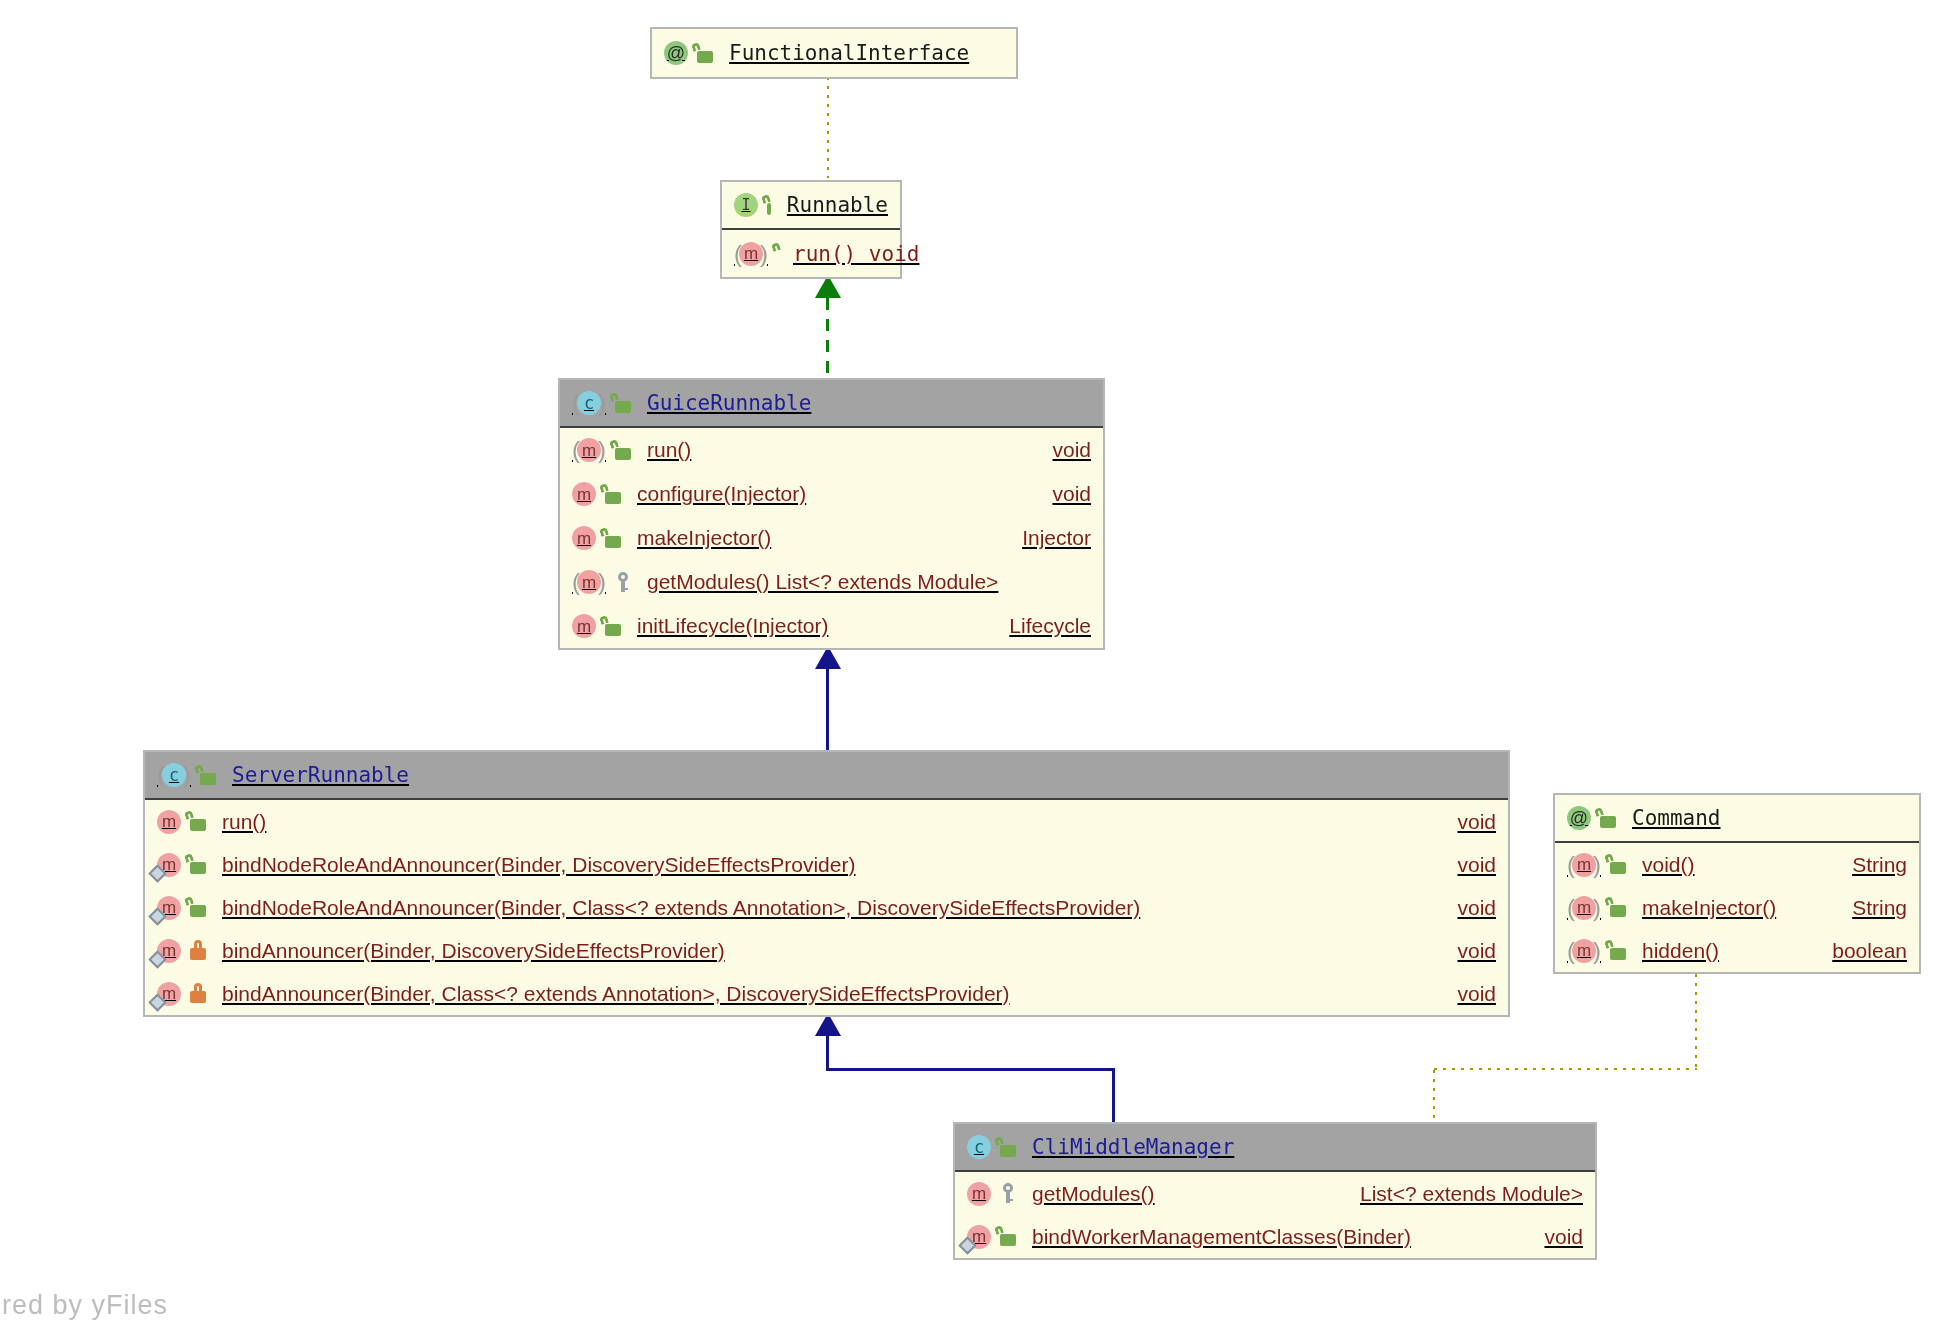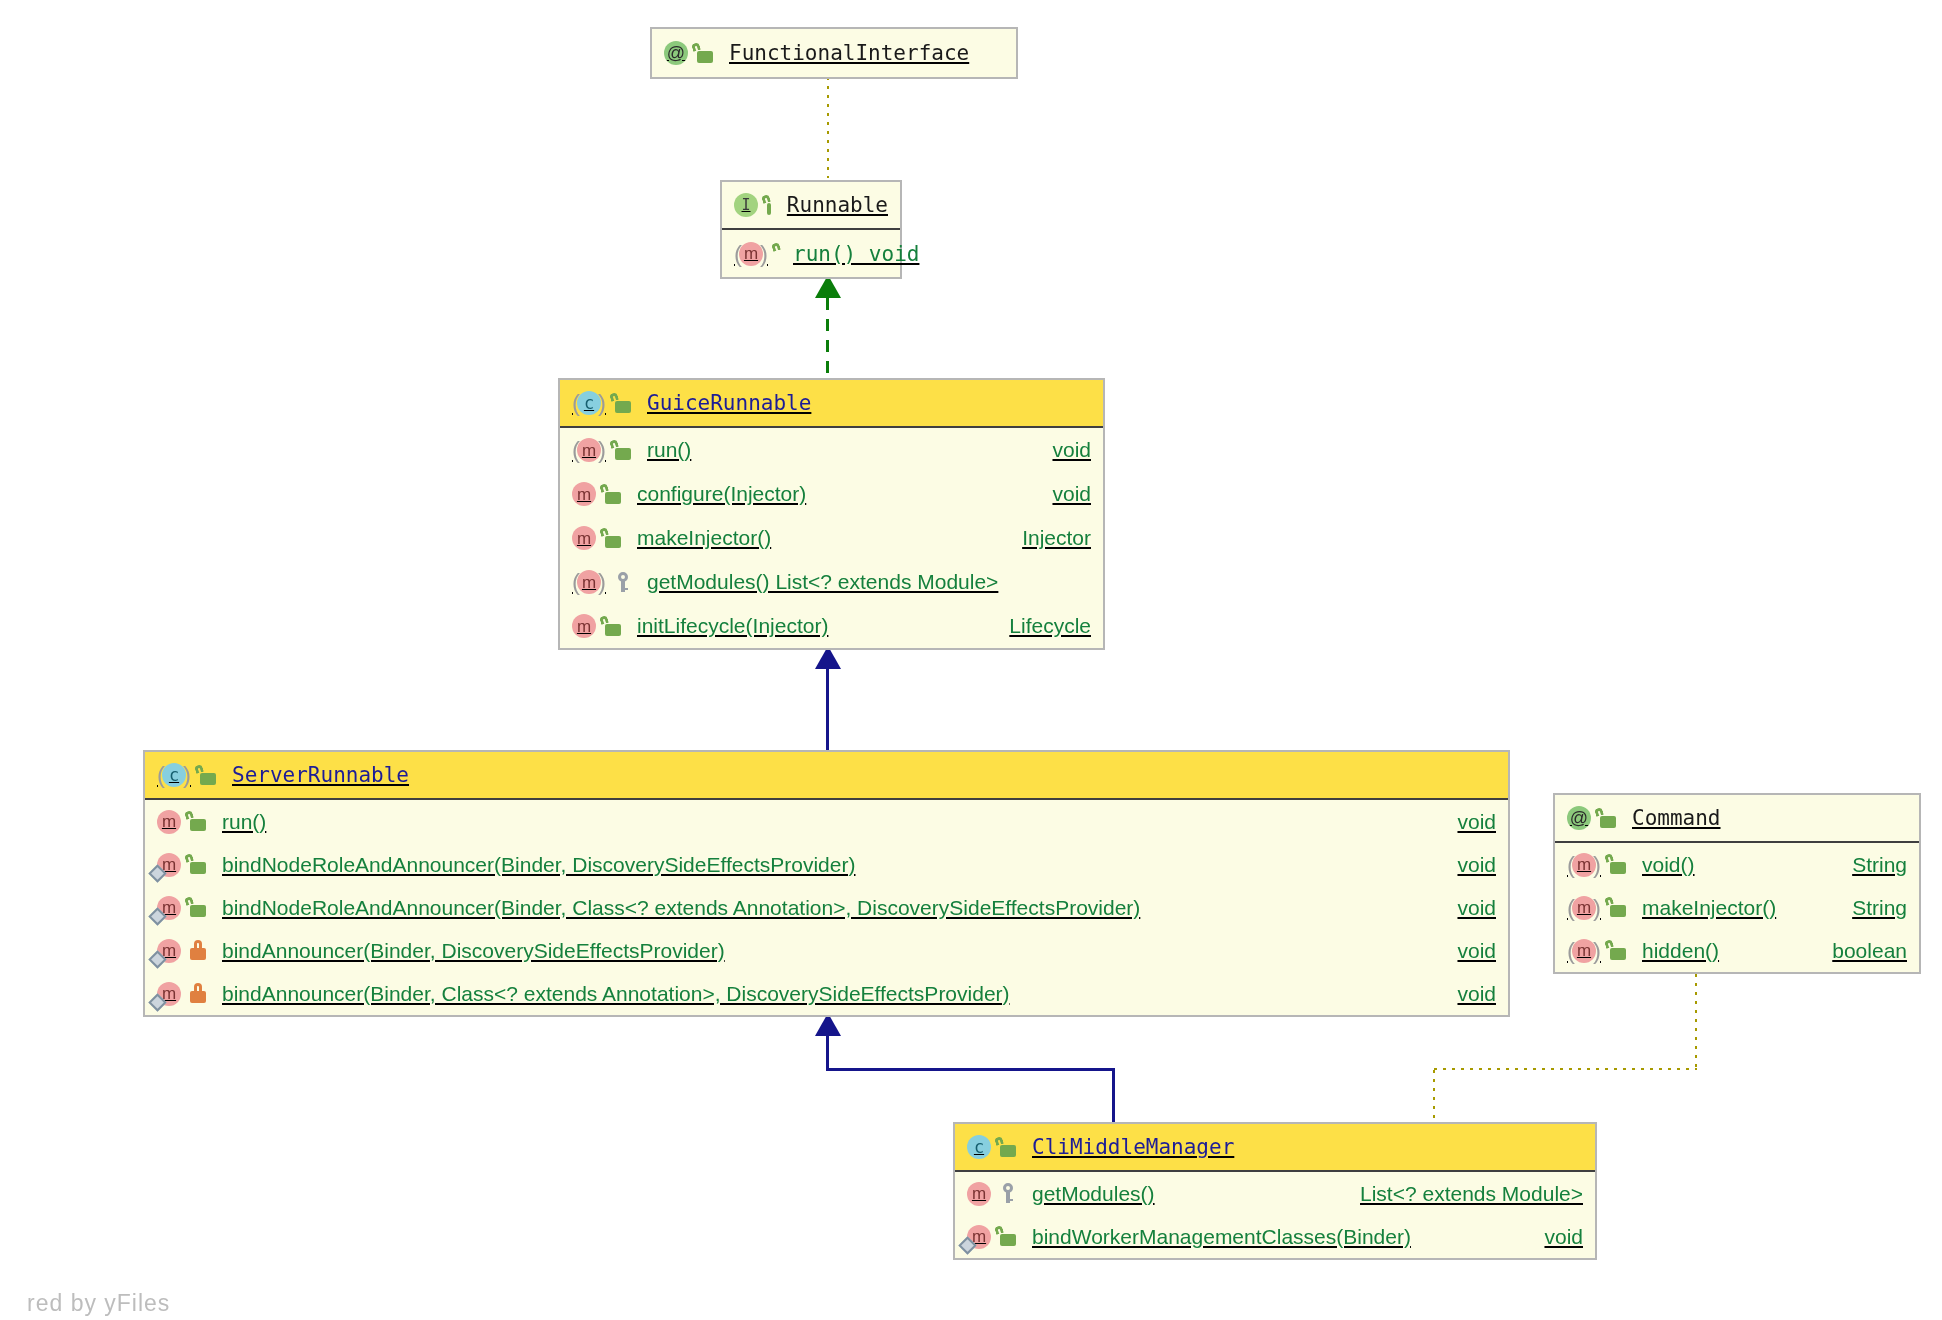--- a/index.html
+++ b/index.html
@@ -2,28 +2,28 @@
 <html><head>
 <meta charset="utf-8">
 <style>
   html,body{margin:0;padding:0;background:#ffffff;}
   #canvas{position:relative;width:1942px;height:1320px;background:#ffffff;overflow:hidden;
           font-family:"Liberation Sans",sans-serif;}
 
   
   .node{position:absolute;background:#fcfce4;border:2px solid #b6b6b6;box-sizing:border-box;text-decoration:underline;}
   .hdr{height:48px;display:flex;align-items:center;padding:0 12px;box-sizing:border-box;}
-  .hdr.olive{background:#fde047;border-bottom:2px solid #3f3f3f;}
+  .hdr.olive{background:#a3a3a3;border-bottom:2px solid #3f3f3f;}
   .hdr.light{background:#fcfce4;}
   .hdr.light.divided{border-bottom:2px solid #3f3f3f;}
   .title{font-family:"DejaVu Sans Mono",monospace;font-size:21px;color:#1a1a1a;margin-left:16px;white-space:nowrap;}
   .title.navy{color:#1c1c97;}
 
   .row{height:43px;display:flex;align-items:center;padding:0 0 0 12px;box-sizing:border-box;
-       font-size:21px;color:#15803d;white-space:nowrap;}
+       font-size:21px;color:#7f1d1d;white-space:nowrap;}
   .row.tall{height:47px;}
   .node.guice .row{height:44px;}
   .row .mlabel{margin-left:16px;}
   .row .mlabel.mono{font-family:"DejaVu Sans Mono",monospace;}
   .row .mret{margin-left:auto;padding-right:12px;}
 
   
   .mi{position:relative;display:inline-flex;align-items:center;}
   .circle{width:24px;height:24px;border-radius:50%;display:inline-flex;align-items:center;
           justify-content:center;font-size:17px;line-height:1;}
@@ -59,21 +59,21 @@
   .hline{position:absolute;height:3px;}
   .solid-navy{background:#15158b;}
   .dash-green{background:repeating-linear-gradient(to bottom,#0a7d0a 0 12px,transparent 12px 21px);}
   .dot-olive-v{width:2px;background:repeating-linear-gradient(to bottom,#a79a00 0 3px,transparent 3px 9px);}
   .dot-olive-h{height:2px;background:repeating-linear-gradient(to right,#a79a00 0 3px,transparent 3px 9px);}
   .tri-up{position:absolute;width:0;height:0;border-left:13px solid transparent;
           border-right:13px solid transparent;}
   .tri-navy{border-bottom:23px solid #15158b;}
   .tri-green{border-bottom:23px solid #0a7d0a;}
 
-  .watermark{position:absolute;left:2px;top:1290px;font-size:23px;color:#bdbdbd;letter-spacing:1px;margin-left:25px;}
+  .watermark{position:absolute;left:2px;top:1290px;font-size:27px;color:#bdbdbd;letter-spacing:1px;}
 </style>
 </head>
 <body>
 
 <div id="canvas">
 
   <div class="vline dot-olive-v" style="left:827px;top:77px;height:101px;"></div>
 
   <div class="tri-up tri-green" style="left:815px;top:275px;"></div>
   <div class="vline dash-green" style="left:826px;top:298px;height:80px;"></div>

